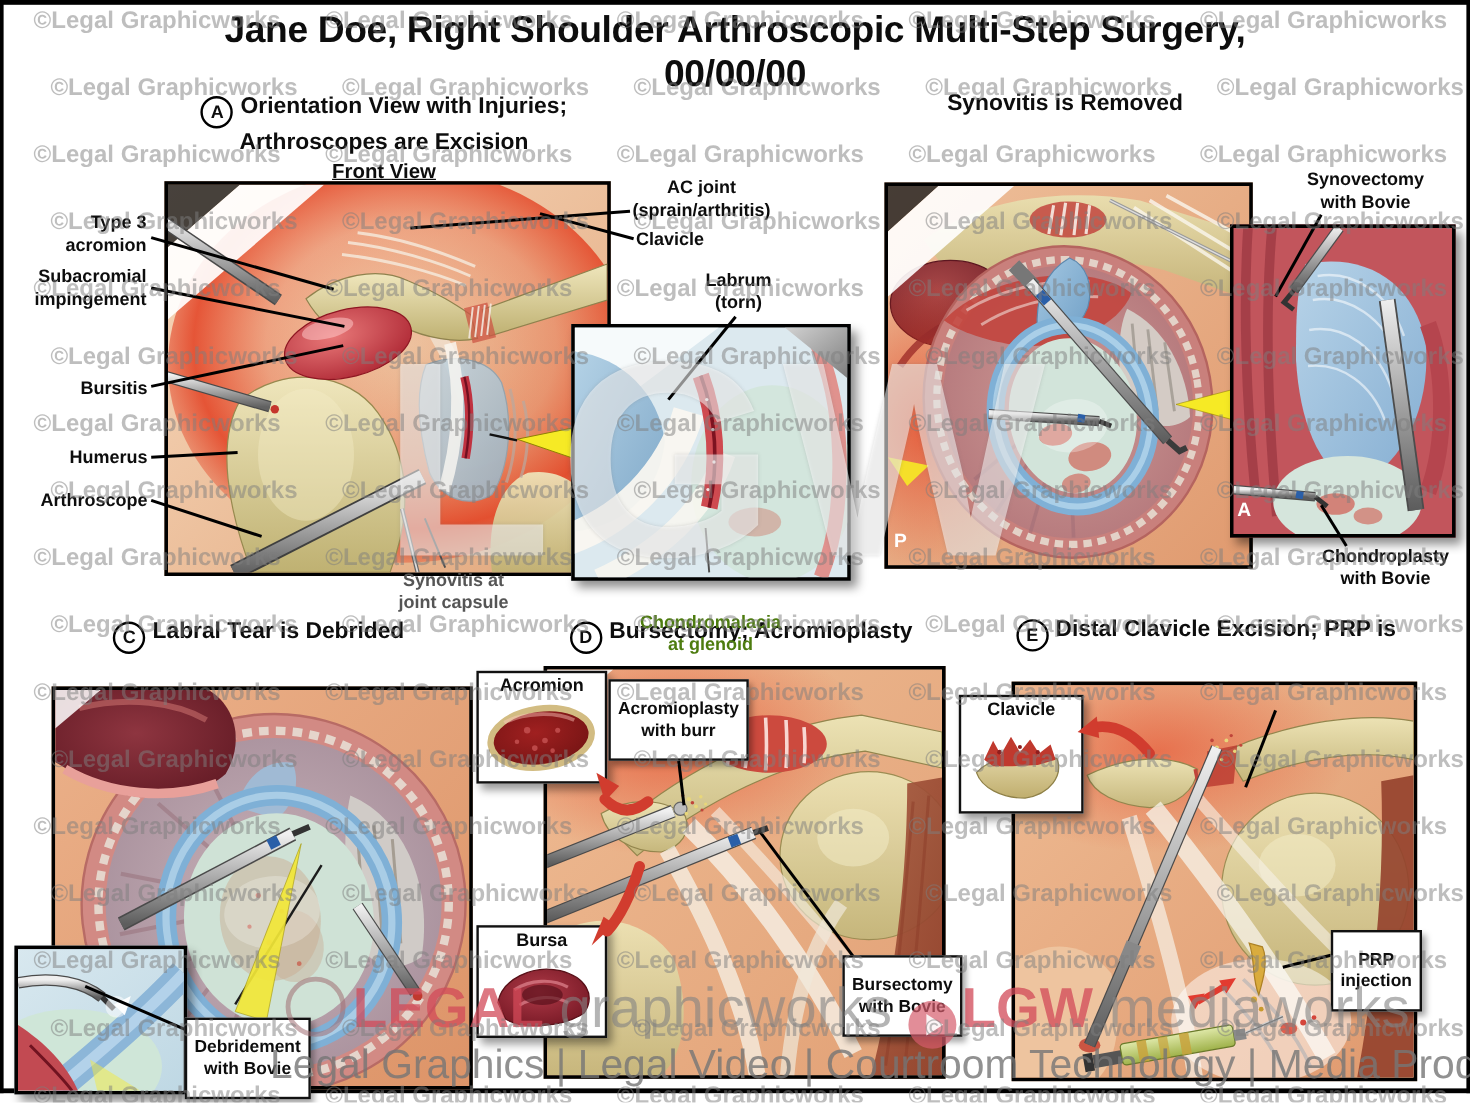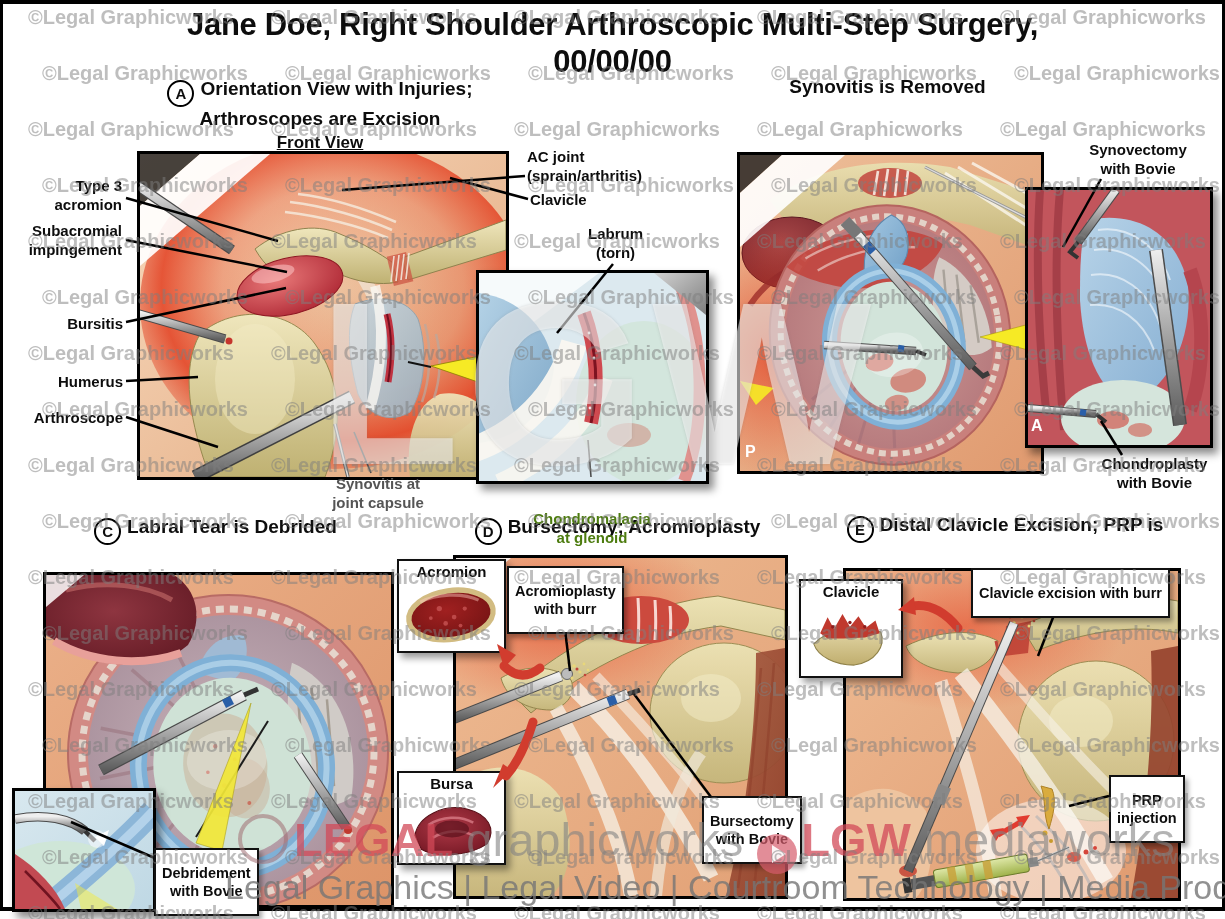--- a/index.html
+++ b/index.html
@@ -6,21 +6,21 @@
   #canvas{position:relative;width:1225px;height:919px;background:#fff;overflow:hidden;
           font-family:"Liberation Sans","DejaVu Sans",sans-serif;}
   .frame{position:absolute;background:#000;}
   
   .maintitle{position:absolute;left:0;top:6px;width:1225px;text-align:center;
              font-size:31px;font-weight:800;color:#0d0d0d;line-height:37px;letter-spacing:-.3px;z-index:4;}
   .phead{position:absolute;text-align:center;font-weight:800;color:#0d0d0d;font-size:19px;line-height:23px;z-index:4;}
   .phead .sub{font-size:17px;text-decoration:underline;margin-top:1px;}
   .circ{display:inline-flex;width:23px;height:23px;border:2.5px solid #000;border-radius:50%;
         align-items:center;justify-content:center;font-size:15px;font-weight:800;margin-right:6px;vertical-align:-4px;background:#fff;}
-  .lbl{position:absolute;font-size:15px;font-weight:700;color:#0d0d0d;line-height:19px;z-index:4;}
+  .lbl{position:absolute;font-size:15px;font-weight:700;color:#0d0d0d;line-height:19px;z-index:4;text-align:center;}
   .lbl.ra{text-align:right;}
   .lbl.ctr{text-align:center;}
   .boxlbl{position:absolute;font-size:14.5px;font-weight:700;color:#0d0d0d;line-height:18px;
           background:#fff;border:2.5px solid #111;padding:14px 6px;text-align:center;z-index:4;
           box-shadow:3px 4px 5px rgba(0,0,0,.35);}
   .marker{position:absolute;font-size:16px;font-weight:800;color:#fff;z-index:4;}
   
   .panel{position:absolute;border:3px solid #000;z-index:1;background:#e9b58d;}
   .inset{position:absolute;border:3px solid #000;z-index:2;background:#dce9ef;box-shadow:5px 6px 8px rgba(0,0,0,.45);}
   .card{position:absolute;border:2.5px solid #111;background:#fff;z-index:2;box-shadow:4px 5px 7px rgba(0,0,0,.4);
@@ -643,23 +643,20 @@
     <span>Debridement</span><br>
     <span>with Bovie</span>
   </div>
   <div class="boxlbl" style="left:507px;top:566px;">
     <span>Acromioplasty</span><br>
     <span>with burr</span>
   </div>
   <div class="boxlbl" style="left:702px;top:796px;">
     <span>Bursectomy</span><br>
     <span>with Bovie</span>
-  </div>
-  <div class="boxlbl" style="left:971px;top:568px;">
-    <span>Clavicle excision with burr</span>
   </div>
   <div class="boxlbl" style="left:1109px;top:775px;">
     <span>PRP</span><br>
     <span>injection</span>
   </div>
 
   <div class="lbl ra" style="right:1103px;top:176px;">
     <span>Type 3</span><br><span>acromion</span></div>
   <div class="lbl ra" style="right:1103px;top:221px;">
     <span>Subacromial</span><br><span>impingement</span></div>

